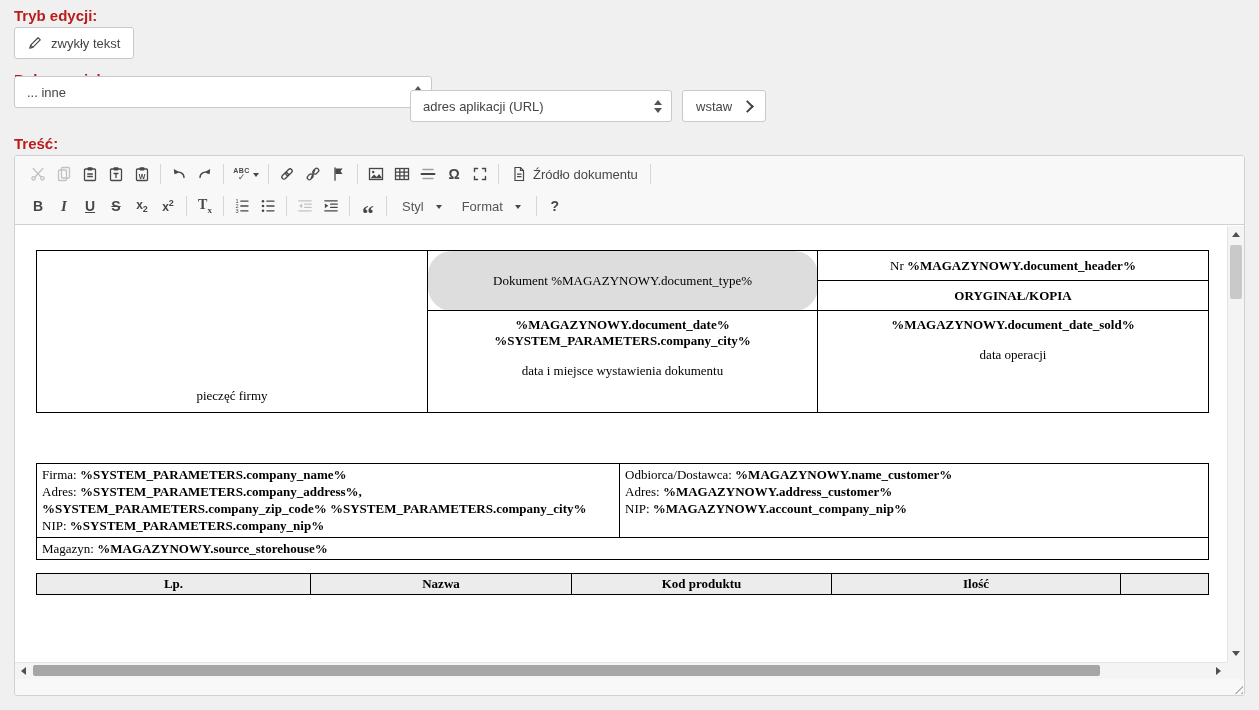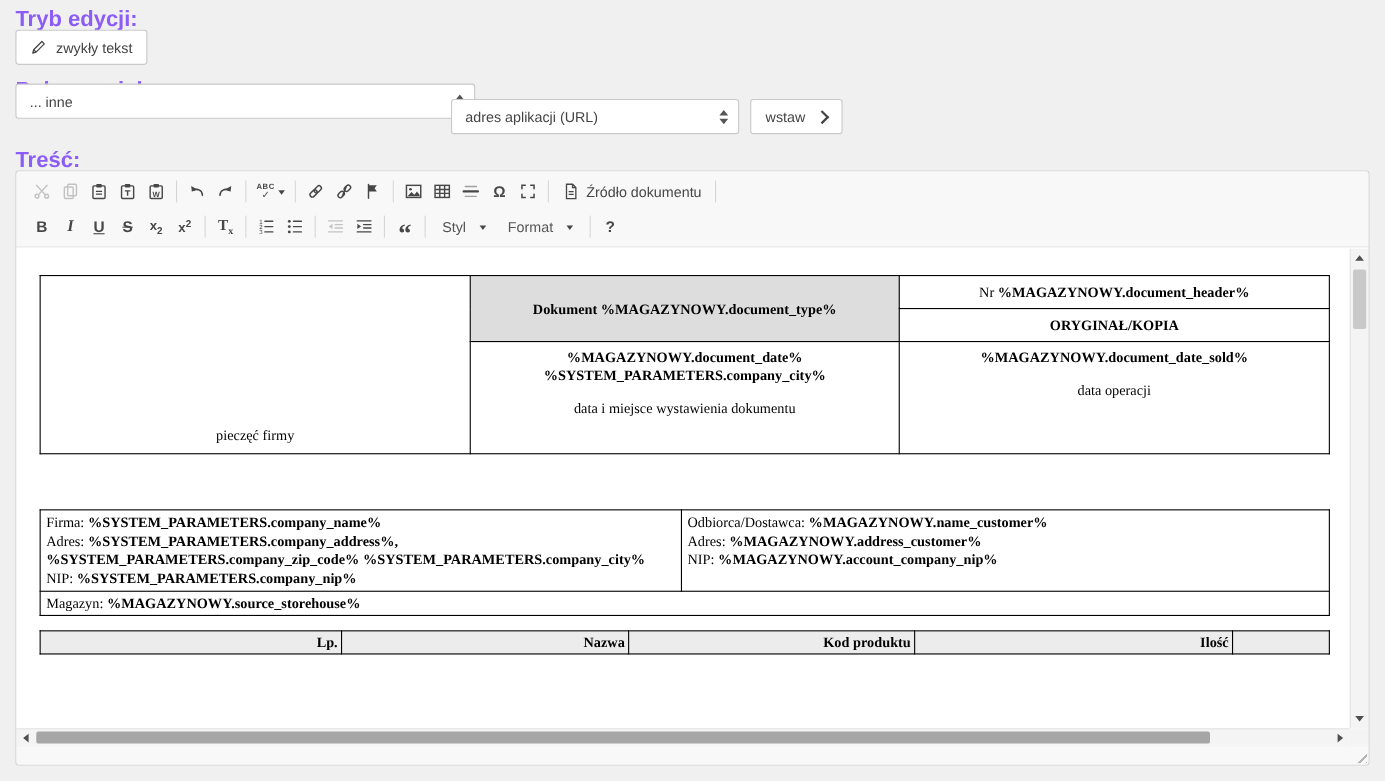--- a/index.html
+++ b/index.html
@@ -1,17 +1,17 @@
 <!DOCTYPE html>
 <html><head>
 <meta charset="utf-8">
 <style>
   html,body{margin:0;padding:0;}
   body{width:1259px;height:710px;background:#f0f0f0;font-family:"Liberation Sans",sans-serif;position:relative;overflow:hidden;}
-  .lbl{position:absolute;left:14px;font-size:20px;font-weight:600;color:#8b5cf6;}
+  .lbl{position:absolute;left:14px;font-size:15px;font-weight:600;color:#b91c1c;}
   .ctl{position:absolute;display:flex;align-items:center;background:#fff;border:1px solid #c9c9c9;border-radius:3px;height:32px;font-size:13px;color:#444;cursor:pointer;box-sizing:border-box;}
   .btn{gap:9px;padding:0 13px;}
   .sel{justify-content:space-between;padding-left:12px;}
   .sel .arrows{display:flex;flex-direction:column;align-items:center;justify-content:center;gap:3px;width:26px;align-self:stretch;}
   .tri-u{width:0;height:0;border-left:4px solid transparent;border-right:4px solid transparent;border-bottom:5px solid #555;}
   .tri-d{width:0;height:0;border-left:4px solid transparent;border-right:4px solid transparent;border-top:5px solid #555;}
   .chev{width:7px;height:7px;border-top:2px solid #444;border-right:2px solid #444;transform:rotate(45deg);margin-left:2px;}
 
   .editor{position:absolute;left:14px;top:155px;width:1231px;height:541px;background:#fff;border:1px solid #d1d1d1;border-radius:3px;box-sizing:border-box;}
   .toolbar{height:69px;background:#f8f8f8;border-bottom:1px solid #d1d1d1;padding:2px 10px;box-sizing:border-box;border-radius:2px 2px 0 0;}
@@ -54,30 +54,30 @@
   .hs-btn.left{left:0}.hs-btn.right{right:0}
   .hs-thumb{position:absolute;top:2px;height:11px;left:18px;width:1067px;background:#a6a6a6;border-radius:2px;cursor:pointer;}
   .sb-corner{position:absolute;right:0;bottom:0;width:17px;height:17px;background:#f4f4f4;}
   .bottombar{position:absolute;left:0;right:0;bottom:0;height:16px;background:#f8f8f8;border-radius:0 0 2px 2px;}
   .resize-grip{position:absolute;right:1px;bottom:1px;width:13px;height:13px;clip-path:polygon(100% 0,100% 100%,0 100%);background:repeating-linear-gradient(-45deg,#b5b5b5 0 1.5px,transparent 1.5px 4.8px);cursor:se-resize;}
 
   table{border-collapse:collapse;table-layout:fixed;}
   .t1,.t2,.t3{width:1172px;}
   .t1 td{border:1px solid #000;padding:2px 4px;font-size:13px;}
   .t1 .stamp{vertical-align:bottom;text-align:center;padding-bottom:8px;}
-  .t1 .dtype{background:#ddd;text-align:center;font-weight:bold;}
+  .t1 .dtype{background:#ddd;text-align:center;font-weight:normal;border-radius:24px;}
   .t1 .nr{text-align:center;}
   .t1 .orig{text-align:center;font-weight:bold;}
   .t1 .datecell,.t1 .soldcell{text-align:center;vertical-align:top;padding-top:6px;}
   .cap{margin-top:14px;font-weight:normal;}
   .t2{margin-top:50px;}
   .t2 td{border:1px solid #000;padding:2px 5px;vertical-align:top;line-height:17px;font-size:13px;margin-left:18px;}
   .par{margin:26px 0 0 0;font-size:13px;}
   .t3{margin-top:13px;}
-  .t3 th{border:1px solid #000;background:#ececec;font-weight:bold;font-size:13px;height:20px;padding:0 3px;text-align:right;}
+  .t3 th{border:1px solid #000;background:#ececec;font-weight:bold;font-size:13px;height:20px;padding:0 3px;text-align:center;}
 </style>
 </head>
 <body>
 
 <div>
 
   <div class="lbl" style="top:7px">Tryb edycji:</div>
 
   <div class="ctl btn" style="left:14px;top:27px">
     <svg class="i" width="14" height="14" viewBox="0 0 16 16" fill="none" stroke="#444" stroke-width="1.3" stroke-linejoin="round">

